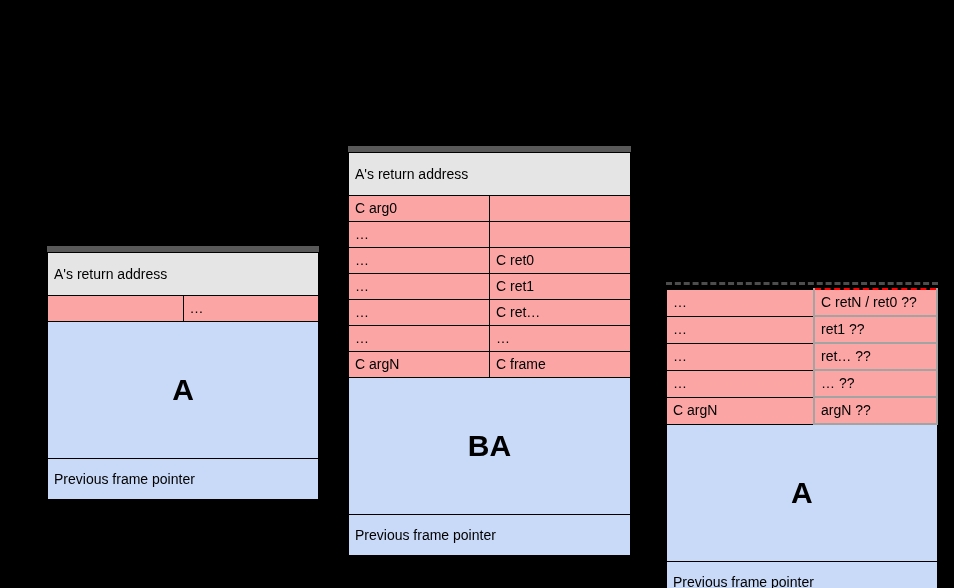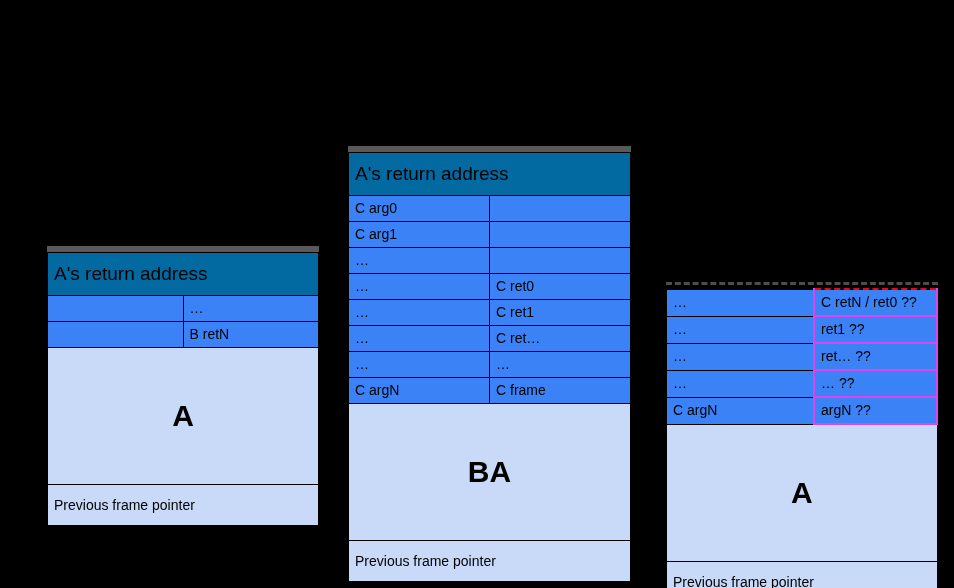--- a/index.html
+++ b/index.html
@@ -41,47 +41,47 @@
     width: 100%;
     border-collapse: collapse;
     table-layout: fixed;
   }
   .tbl td {
     border: 1px solid #000000;
     height: 25px;
     padding: 0 6px;
     font-size: 14px;
     line-height: 25px;
-    background: #3b82f6;
+    background: #fca5a5;
     white-space: nowrap;
     overflow: hidden;
   }
   .tbl td.hdr {
-    background: #0369a1;
+    background: #e5e5e5;
     height: 42px;
     line-height: 42px;
-    font-size: 19px;
+    font-size: 14px;
   }
   .tbl td.blue {
     background: #C9DAF8;
   }
   .tbl td.body-a {
     height: 136px;
     text-align: center;
     font-size: 30px;
     font-weight: bold;
     line-height: 136px;
   }
   .tbl td.fp {
     height: 40px;
     line-height: 40px;
     font-size: 14px;
   }
   .tbl td.redcell {
-    border: 2px solid #d946ef;
+    border: 2px solid #a3a3a3;
   }
   .tbl td.redcell-top {
     border-top: 2px dashed #FF0000;
     margin-left: 44px;
   }
 
   
   #stack-left   { left: 47px;  top: 246px; width: 272px; }
   #stack-middle { left: 348px; top: 146px; width: 283px; }
   #stack-right  { left: 666px; top: 282px; width: 272px; }
@@ -97,47 +97,39 @@
   <table class="tbl">
     <tbody>
         <tr>
       <td class="hdr" colspan="2">A's return address</td>
     </tr>
     <tr>
       <td></td>
       <td>…</td>
     </tr>
     <tr>
-      <td></td>
-      <td>B retN</td>
-    </tr>
-    <tr>
       <td class="blue body-a" colspan="2">A</td>
     </tr>
     <tr>
       <td class="blue fp" colspan="2">Previous frame pointer</td>
     </tr>
   </tbody>
     </table>
 </div>
 
 <div class="stack" id="stack-middle">
   <div class="cap"></div>
   <div class="spacer"></div>
   <table class="tbl">
     <tbody>
         <tr>
       <td class="hdr" colspan="2">A's return address</td>
     </tr>
     <tr>
       <td style="width:140px">C arg0</td>
-      <td></td>
-    </tr>
-    <tr>
-      <td>C arg1</td>
       <td></td>
     </tr>
     <tr>
       <td>…</td>
       <td></td>
     </tr>
     <tr>
       <td>…</td>
       <td>C ret0</td>
     </tr>

